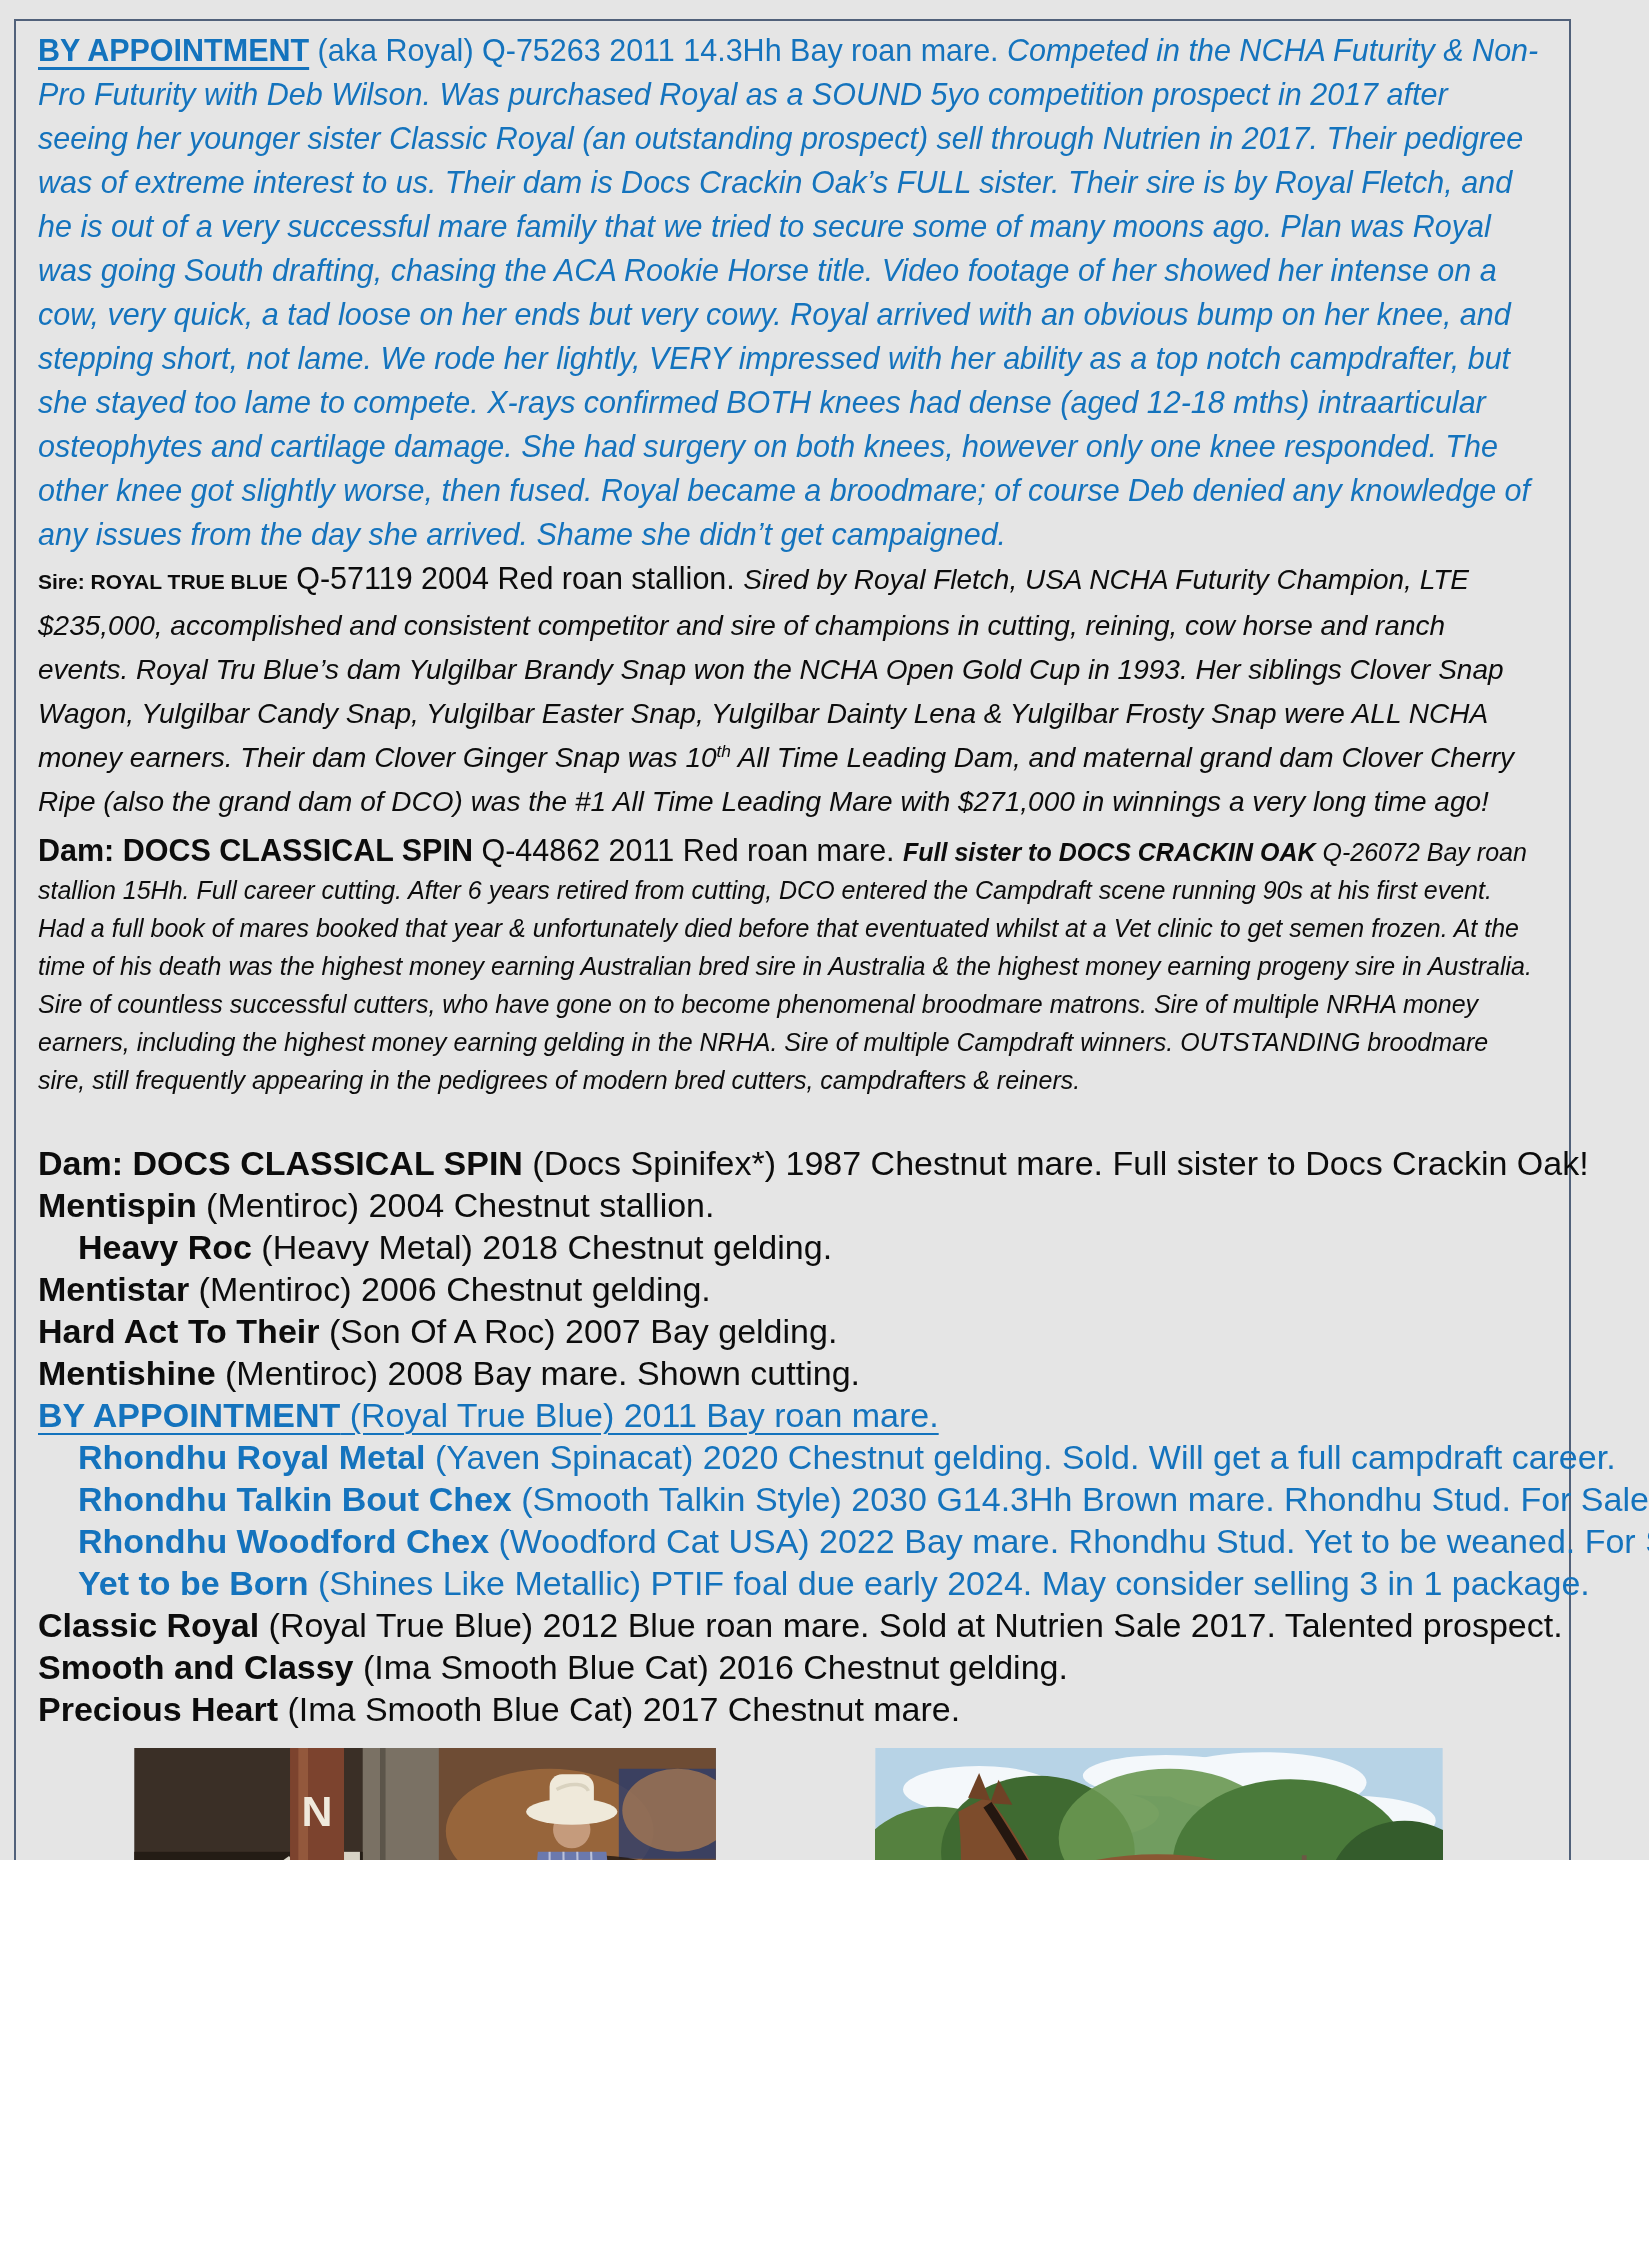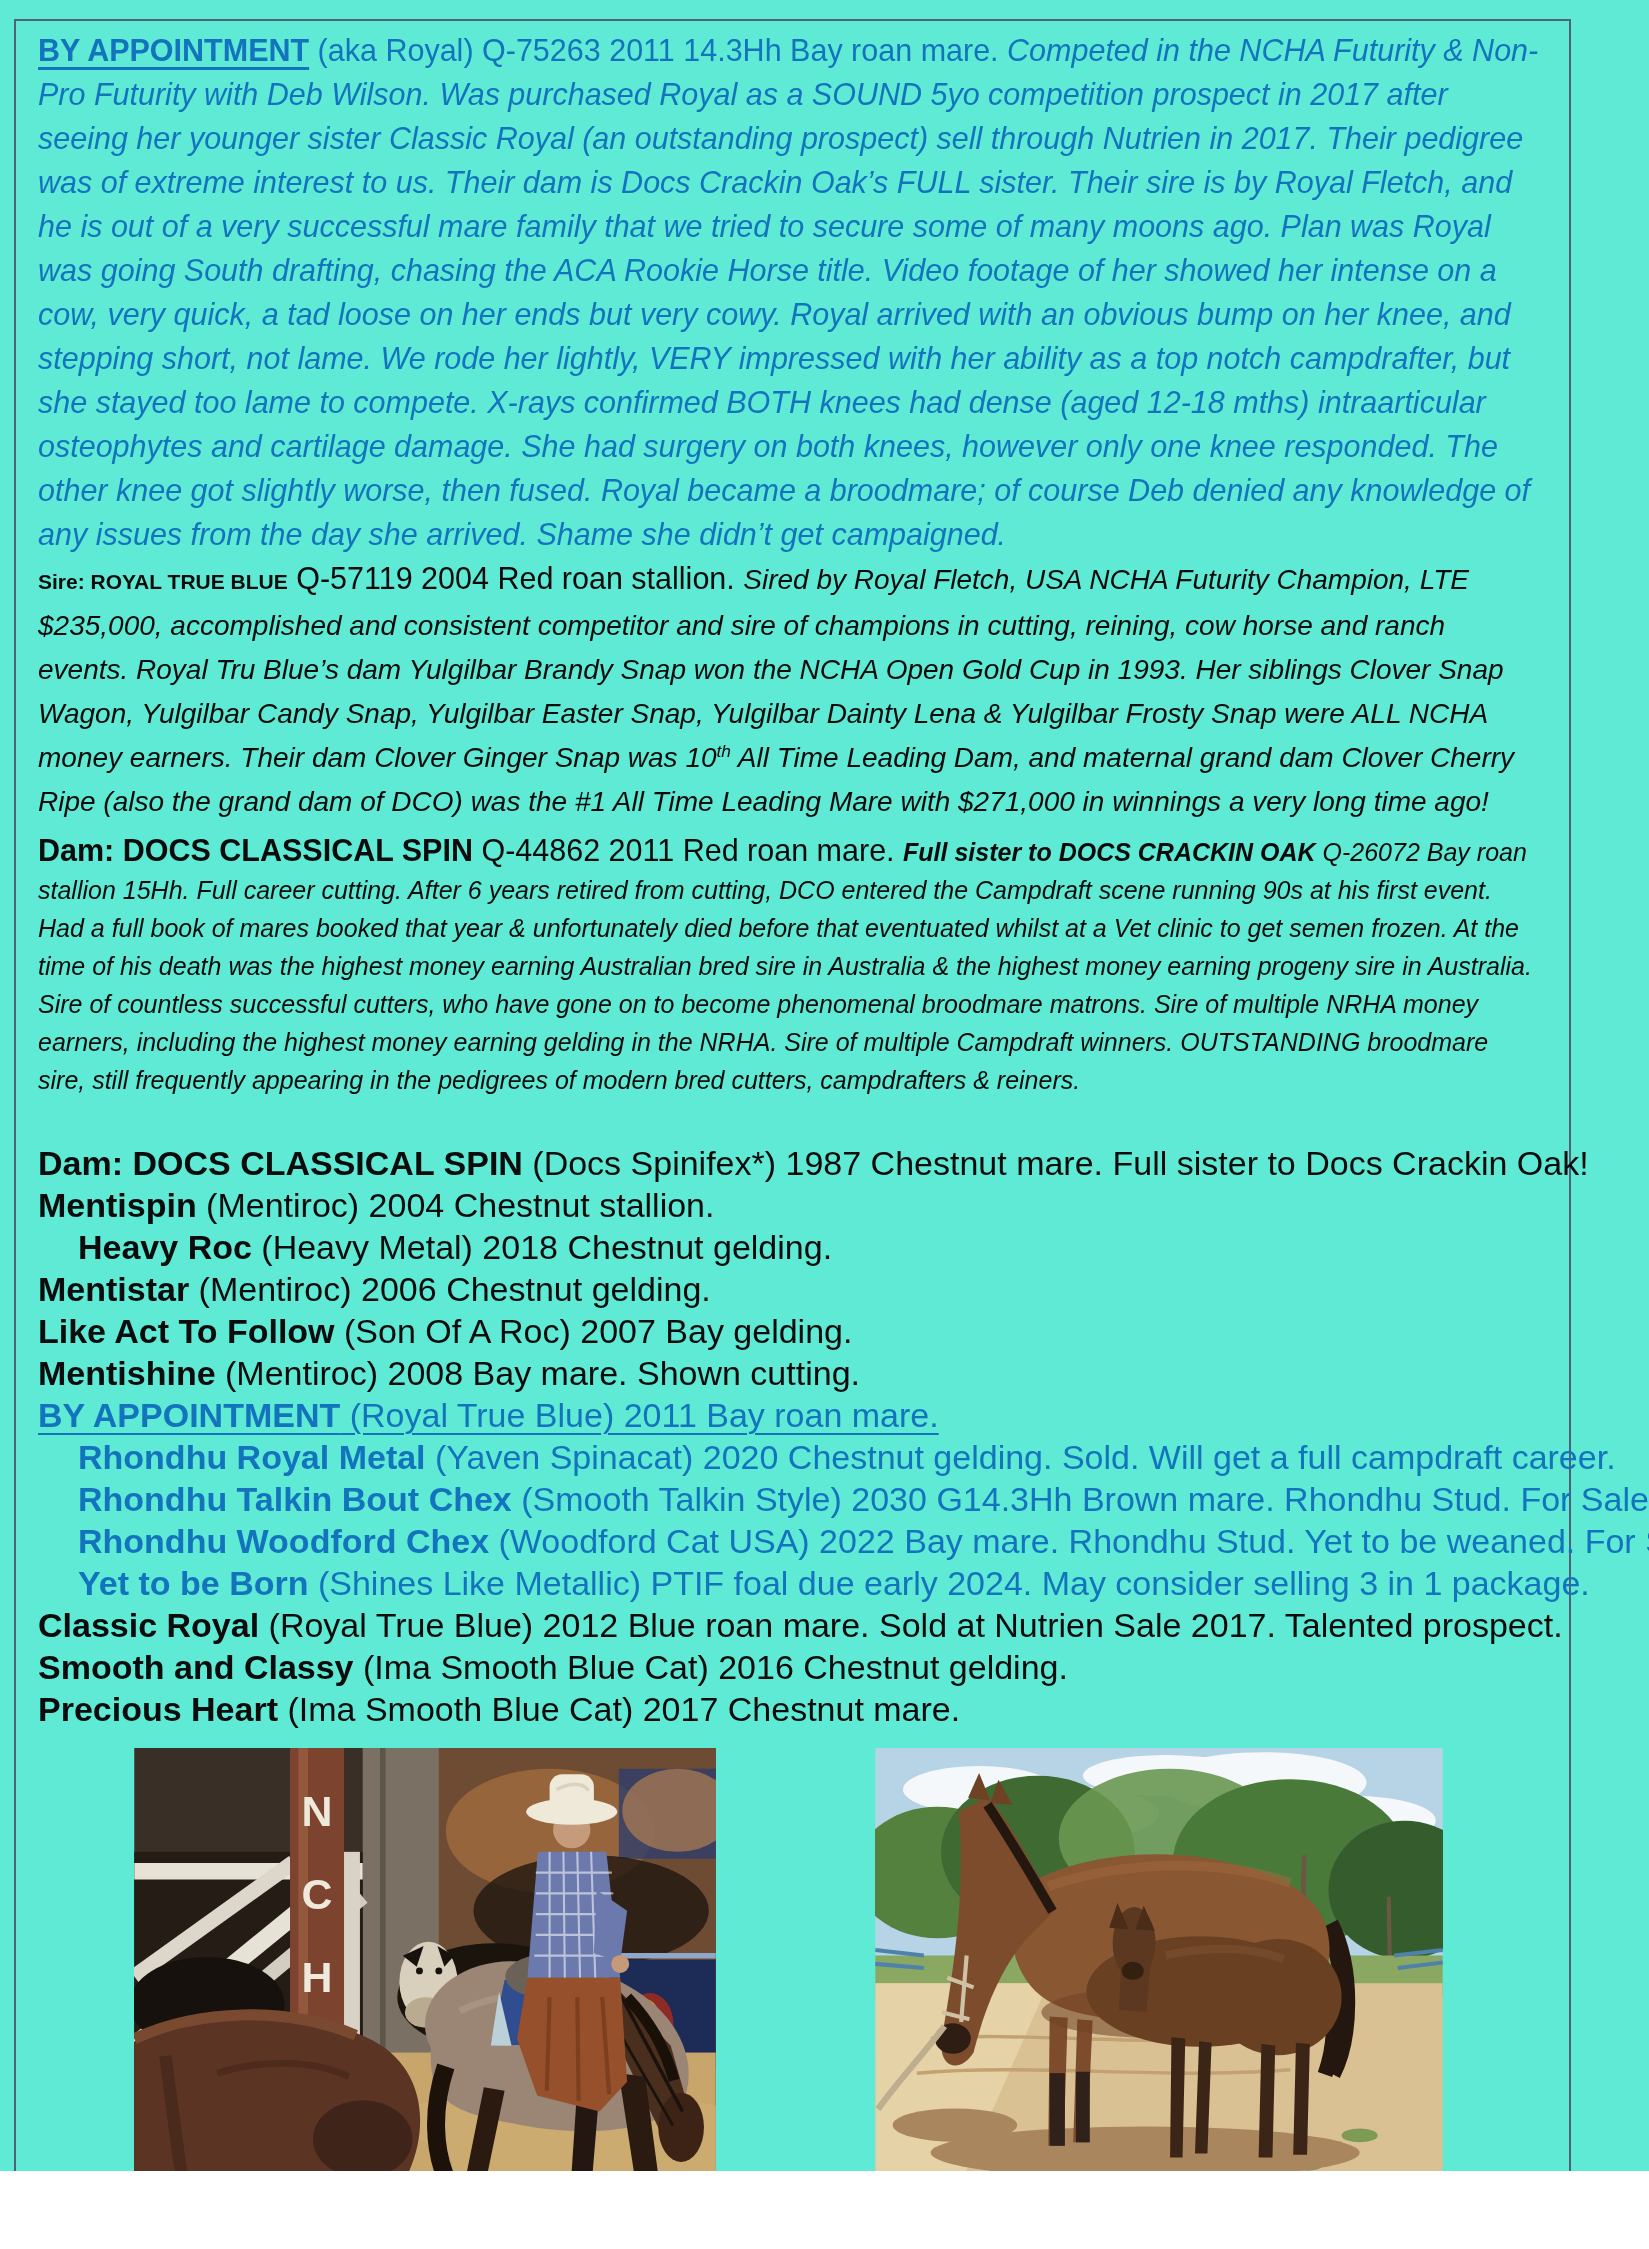--- a/index.html
+++ b/index.html
@@ -1,19 +1,19 @@
 <!DOCTYPE html>
 <html style="font-size:11px"><head>
 <meta charset="utf-8">
 <style>
   html,body{margin:0;padding:0;background:#ffffff;}
   .page{
     position:relative;
-    width:1649px;height:2171px;
-    background:#5eead4;
+    width:1649px;height:1860px;
+    background:#e5e5e5;
     overflow:hidden;
     font-family:"Liberation Sans","DejaVu Sans",sans-serif;
     color:#111111;
   }
   .border-frame{
     position:absolute;
     left:14px;top:19.4px;
     width:1553px;height:2218px;
     border:2.1px solid #51617a;
     border-bottom:3.5px solid #44546a;
@@ -84,21 +84,21 @@
 
     <p class="sire"><span class="heading">Sire: ROYAL TRUE BLUE</span><span class="reg"> Q-57119 2004 Red roan stallion. </span><span class="body">Sired by Royal Fletch, USA NCHA Futurity Champion, LTE $235,000, accomplished and consistent competitor and sire of champions in cutting, reining, cow horse and ranch events. Royal Tru Blue’s dam Yulgilbar Brandy Snap won the NCHA Open Gold Cup in 1993. Her siblings Clover Snap Wagon, Yulgilbar Candy Snap, Yulgilbar Easter Snap, Yulgilbar Dainty Lena &amp; Yulgilbar Frosty Snap were ALL NCHA money earners. Their dam Clover Ginger Snap was 10</span><sup class="body">th</sup><span class="body"> All Time Leading Dam, and maternal grand dam Clover Cherry Ripe (also the grand dam of DCO) was the #1 All Time Leading Mare with $271,000 in winnings a very long time ago!</span></p>
 
     <p class="dam"><span class="heading">Dam: DOCS CLASSICAL SPIN</span><span class="reg"> Q-44862 2011 Red roan mare. </span><span class="bi">Full sister to DOCS CRACKIN OAK</span><span class="body"> Q-26072 Bay roan stallion 15Hh. Full career cutting. After 6 years retired from cutting, DCO entered the Campdraft scene running 90s at his first event. Had a full book of mares booked that year &amp; unfortunately died before that eventuated whilst at a Vet clinic to get semen frozen. At the time of his death was the highest money earning Australian bred sire in Australia &amp; the highest money earning progeny sire in Australia. Sire of countless successful cutters, who have gone on to become phenomenal broodmare matrons. Sire of multiple NRHA money earners, including the highest money earning gelding in the NRHA. Sire of multiple Campdraft winners. OUTSTANDING broodmare sire, still frequently appearing in the pedigrees of modern bred cutters, campdrafters &amp; reiners.</span></p>
 
     <div class="progeny" id="progeny-rows">
         <div class="prow"><span class="pname">Dam: DOCS CLASSICAL SPIN</span><span> (Docs Spinifex*) 1987 Chestnut mare. Full sister to Docs Crackin Oak!</span></div>
         <div class="prow"><span class="pname">Mentispin</span><span> (Mentiroc) 2004 Chestnut stallion.</span></div>
         <div class="prow indent"><span class="pname">Heavy Roc</span><span> (Heavy Metal) 2018 Chestnut gelding.</span></div>
         <div class="prow"><span class="pname">Mentistar</span><span> (Mentiroc) 2006 Chestnut gelding.</span></div>
-        <div class="prow"><span class="pname">Like Act To Follow</span><span> (Son Of A Roc) 2007 Bay gelding.</span></div>
+        <div class="prow"><span class="pname">Hard Act To Their</span><span> (Son Of A Roc) 2007 Bay gelding.</span></div>
         <div class="prow"><span class="pname">Mentishine</span><span> (Mentiroc) 2008 Bay mare. Shown cutting.</span></div>
         <div class="prow blue uline"><span class="pname">BY APPOINTMENT</span><span> (Royal True Blue) 2011 Bay roan mare.</span></div>
         <div class="prow indent blue"><span class="pname">Rhondhu Royal Metal</span><span> (Yaven Spinacat) 2020 Chestnut gelding. Sold. Will get a full campdraft career.</span></div>
         <div class="prow indent blue"><span class="pname">Rhondhu Talkin Bout Chex</span><span> (Smooth Talkin Style) 2030 G14.3Hh Brown mare. Rhondhu Stud. For Sale.</span></div>
         <div class="prow indent blue"><span class="pname">Rhondhu Woodford Chex</span><span> (Woodford Cat USA) 2022 Bay mare. Rhondhu Stud. Yet to be weaned. For Sale.</span></div>
         <div class="prow indent blue"><span class="pname">Yet to be Born</span><span> (Shines Like Metallic) PTIF foal due early 2024. May consider selling 3 in 1 package.</span></div>
         <div class="prow"><span class="pname">Classic Royal</span><span> (Royal True Blue) 2012 Blue roan mare. Sold at Nutrien Sale 2017. Talented prospect.</span></div>
         <div class="prow"><span class="pname">Smooth and Classy</span><span> (Ima Smooth Blue Cat) 2016 Chestnut gelding.</span></div>
         <div class="prow"><span class="pname">Precious Heart</span><span> (Ima Smooth Blue Cat) 2017 Chestnut mare.</span></div>
       </div>

